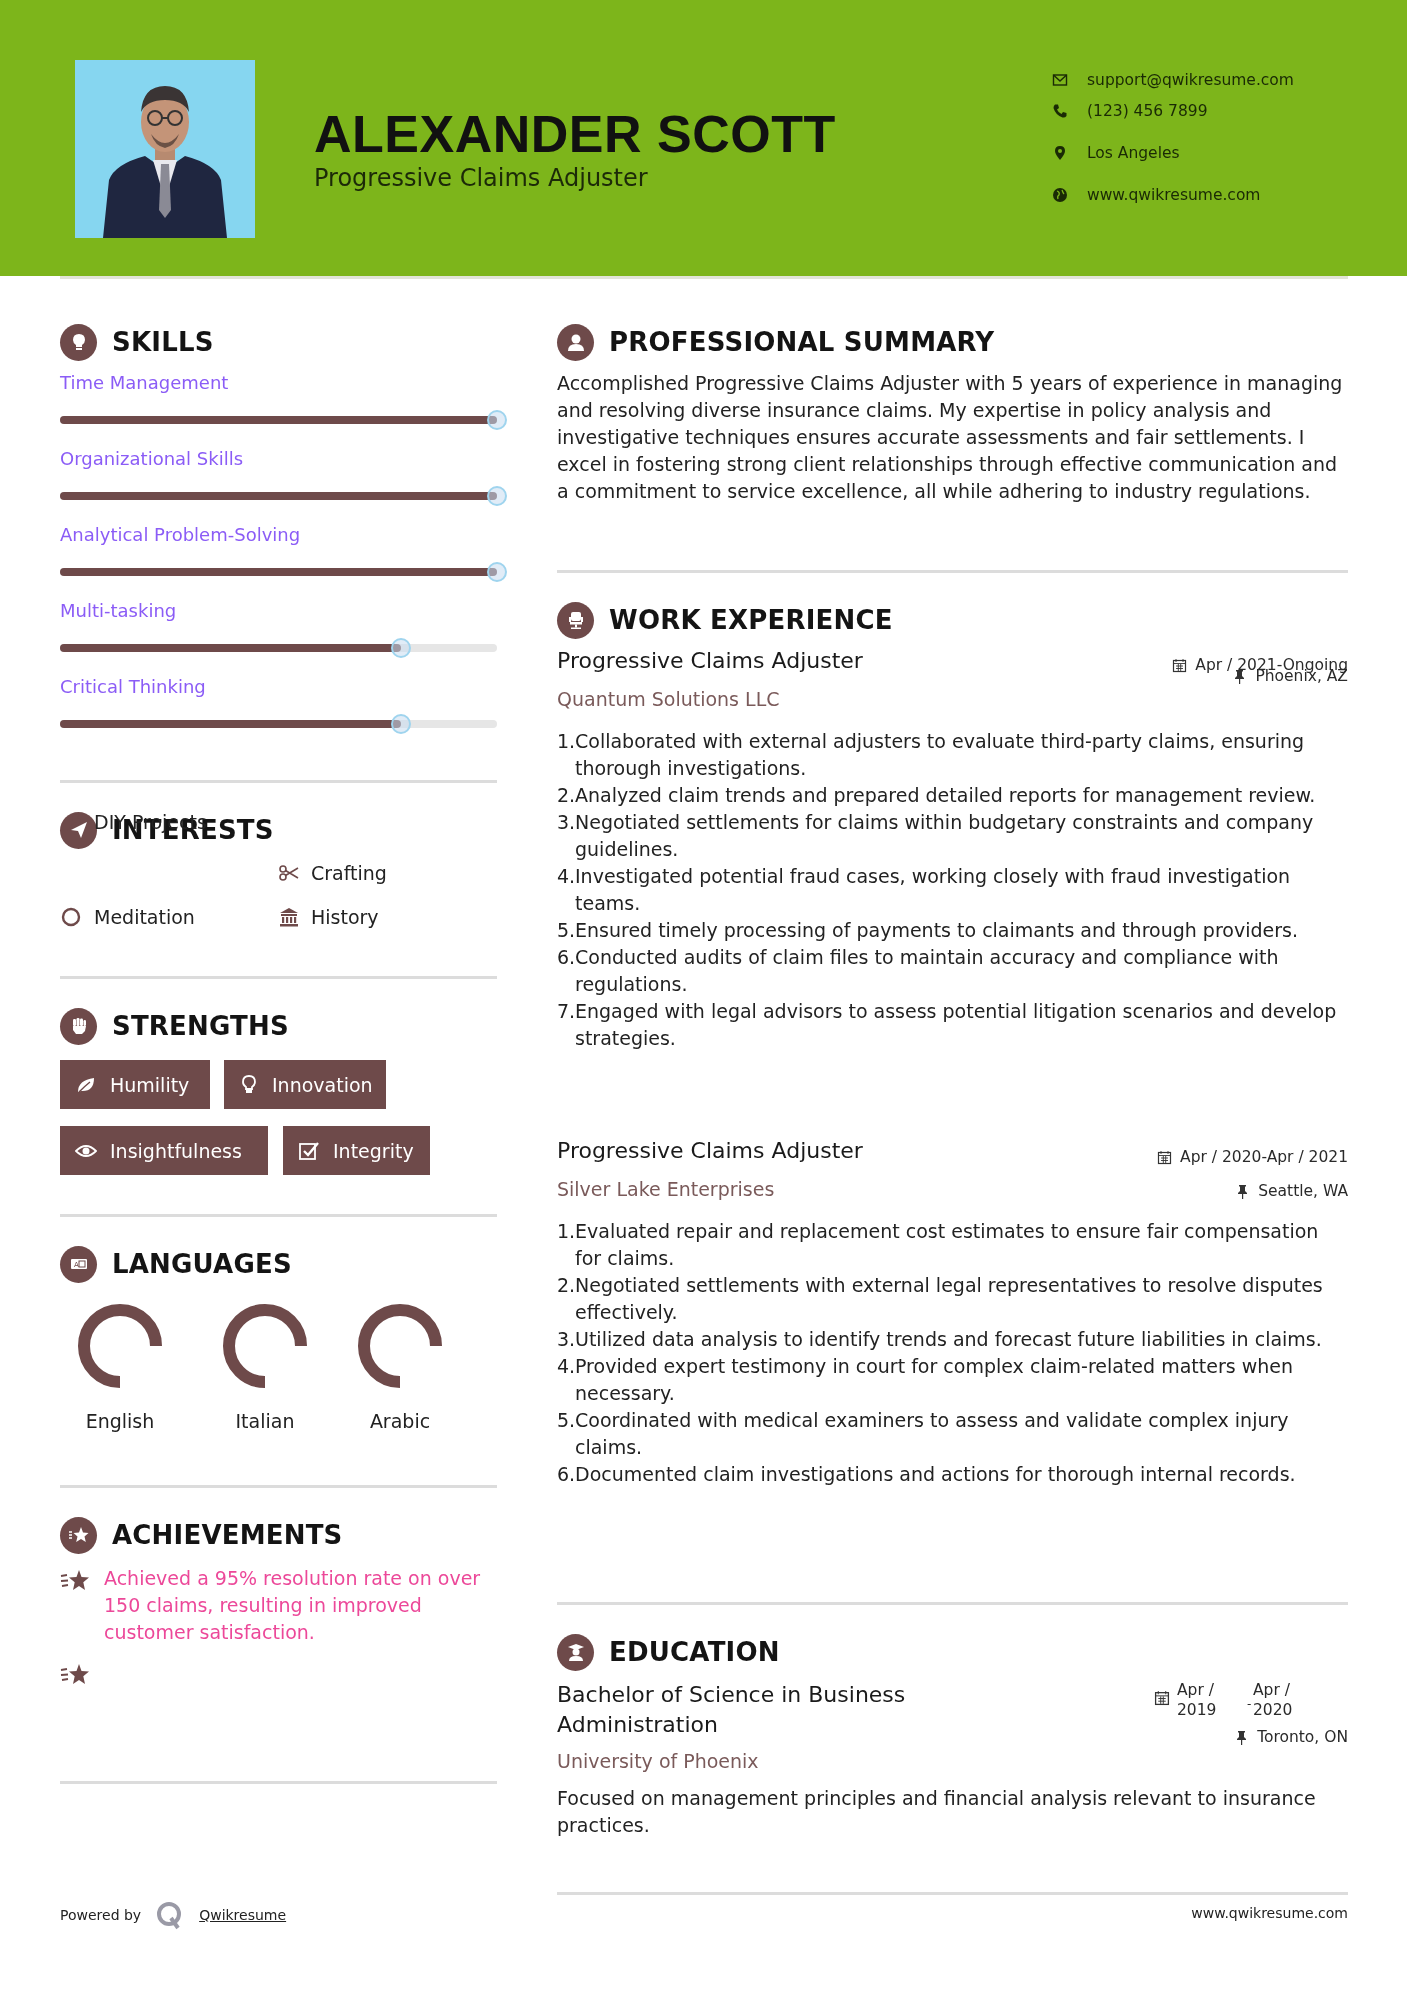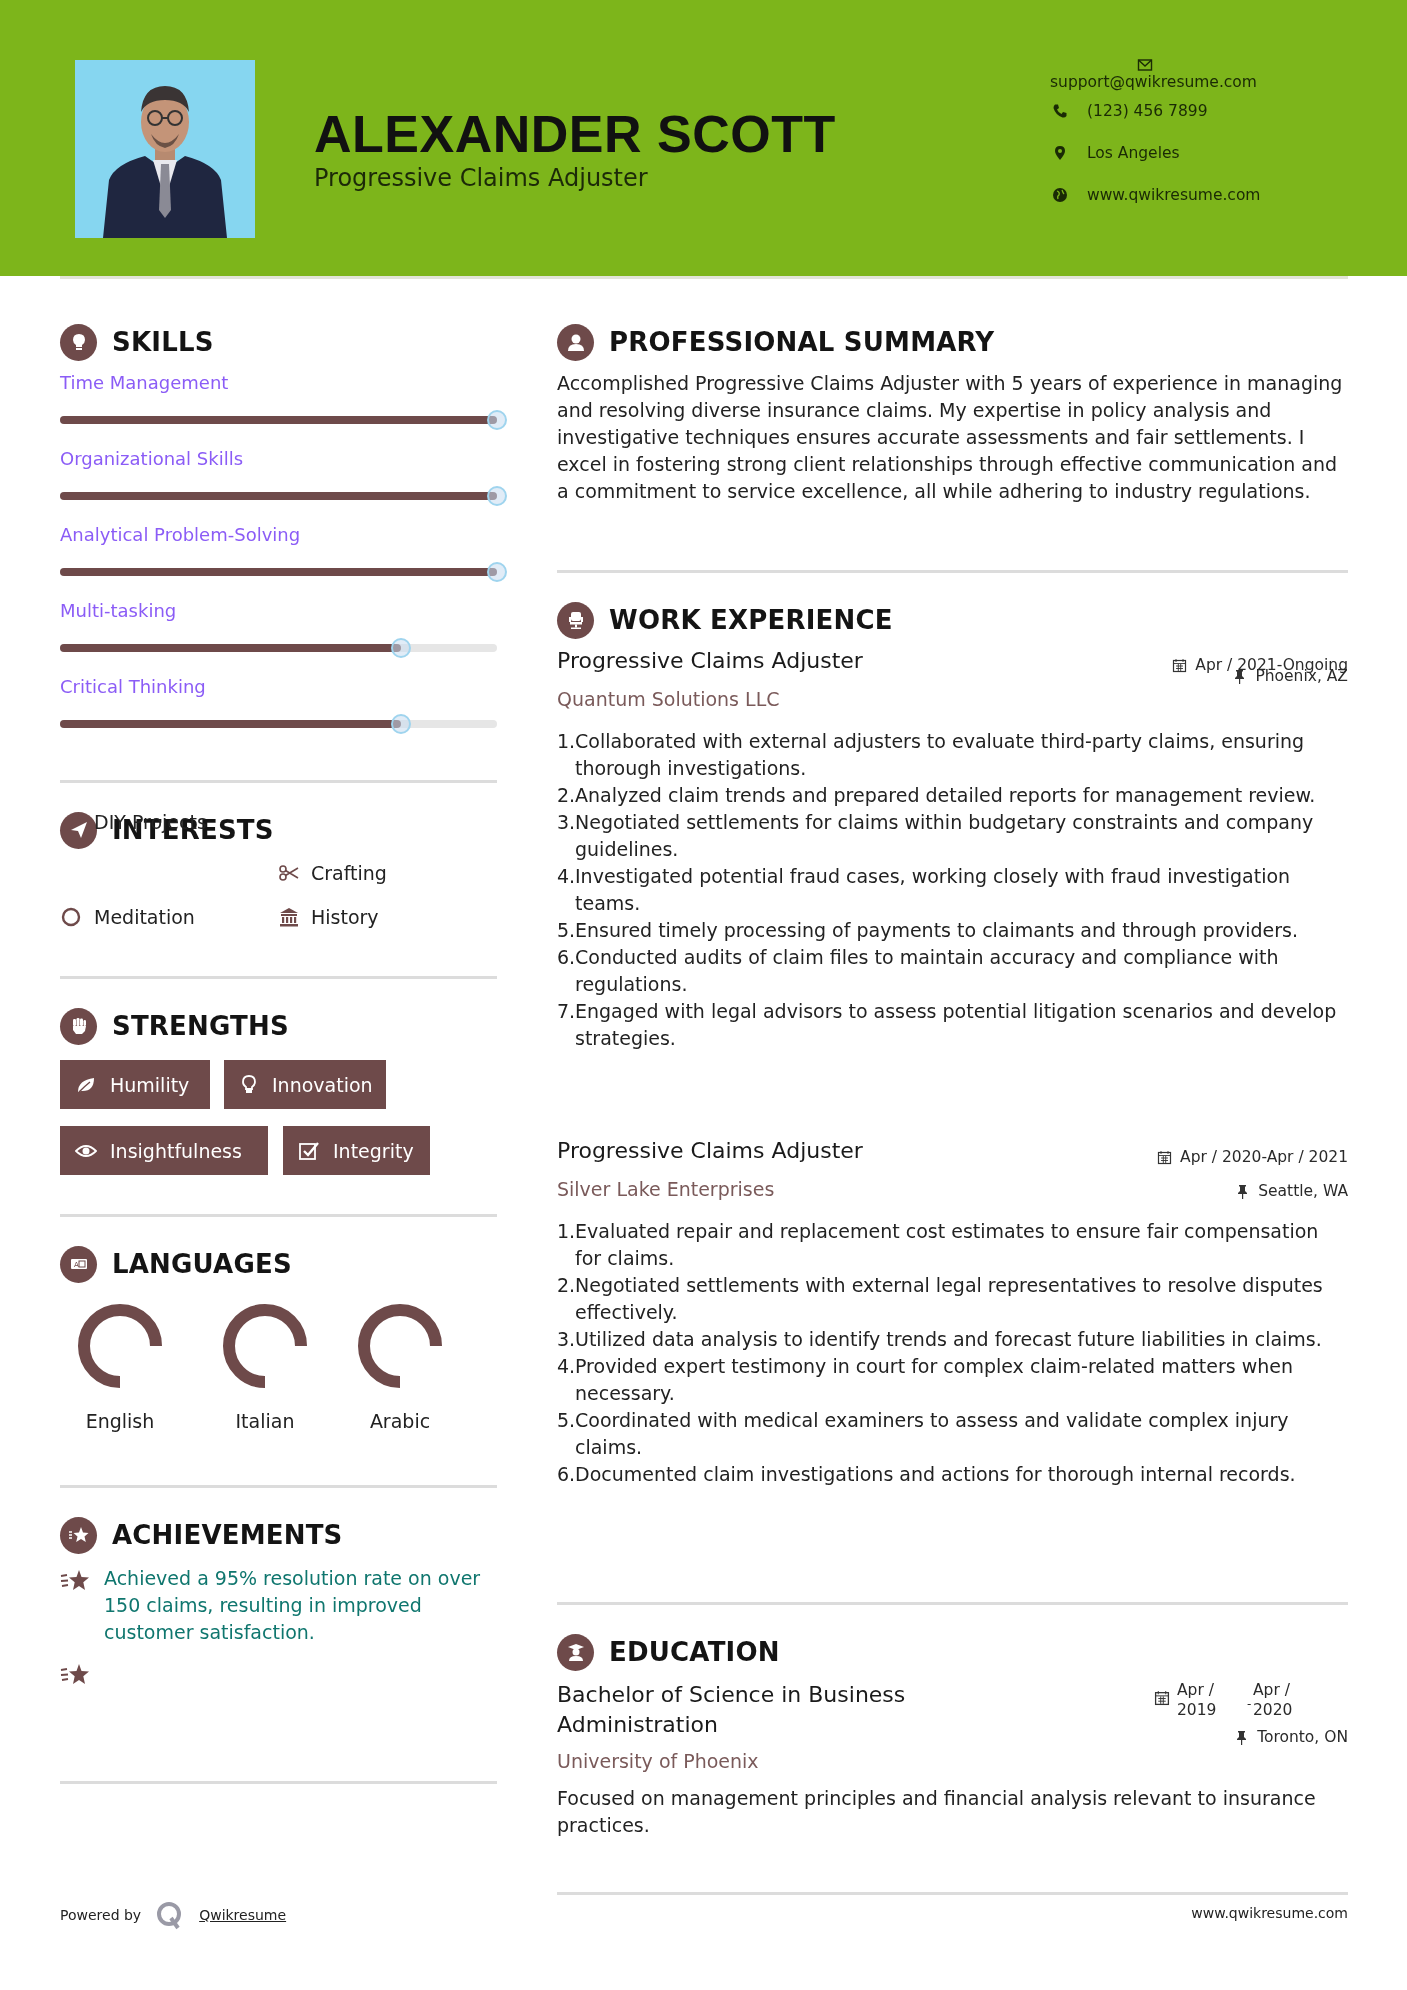--- a/index.html
+++ b/index.html
@@ -45,21 +45,21 @@
   .chip .txt { font-size: 19px; white-space: nowrap; color: #fff; }
 
   
   .lang { position: absolute; width: 120px; text-align: center; }
   .lang svg { display: block; margin: 0 auto; }
   .lang .txt { margin-top: 18px; font-size: 19px; color: #222; white-space: nowrap; }
 
   
   .ach { position: absolute; left: 60px; width: 440px; display: flex; }
   .ach .ic { width: 32px; height: 28px; margin-right: 12px; flex-shrink: 0; margin-top: 2px; }
-  .ach .txt { font-size: 19px; line-height: 27px; color: #0f766e; }
+  .ach .txt { font-size: 19px; line-height: 27px; color: #ec4899; }
 
   
   .para { position: absolute; left: 557px; width: 795px; font-size: 19px; line-height: 27px; color: #222; }
   .job-title { position: absolute; left: 557px; font-size: 22px; color: #1a1a1a; white-space: nowrap; }
   .company { position: absolute; left: 557px; font-size: 19px; color: #7a5a5a; white-space: nowrap; }
   .meta { position: absolute; right: 59px; display: flex; align-items: center; font-size: 15.5px; color: #2a2a2a; white-space: nowrap; }
   .meta .ic { width: 16px; height: 16px; display: flex; align-items: center; justify-content: center; margin-right: 8px; }
   .meta .ic svg { width: 15px; height: 15px; }
   .list { position: absolute; left: 557px; width: 790px; list-style: none; }
   .list li { position: relative; padding-left: 18px; font-size: 19px; line-height: 27px; color: #222; }
@@ -93,21 +93,21 @@
     <circle cx="80" cy="58" r="7" fill="none" stroke="#333" stroke-width="2"></circle>
     <circle cx="100" cy="58" r="7" fill="none" stroke="#333" stroke-width="2"></circle>
     <line x1="87" y1="58" x2="93" y2="58" stroke="#333" stroke-width="2"></line>
     <path d="M76 74 Q90 92 104 74 Q100 86 90 88 Q80 86 76 74 Z" fill="#6b5145"></path>
   </svg>
 </div>
 
 <div class="name">ALEXANDER SCOTT</div>
 <div class="title">Progressive Claims Adjuster</div>
 
-<div class="contact" style="top:57px;flex-direction:column;">
+<div class="contact" style="top:68px;">
   <span class="ic">
     <svg viewBox="0 0 16 16">
         <rect x="1.5" y="3" width="13" height="10" fill="none" stroke="#1a2a05" stroke-width="1.4"></rect>
         <path d="M1.5 3 L8 9 L14.5 3" fill="none" stroke="#1a2a05" stroke-width="1.4"></path>
       </svg>
   </span>
   <span class="txt">support@qwikresume.com</span>
 </div>
 <div class="contact" style="top:99px;">
   <span class="ic">

